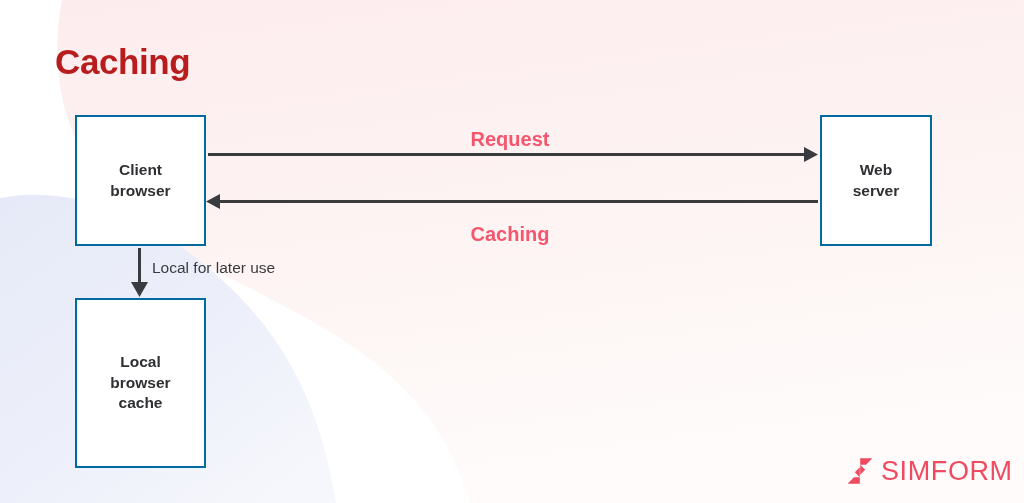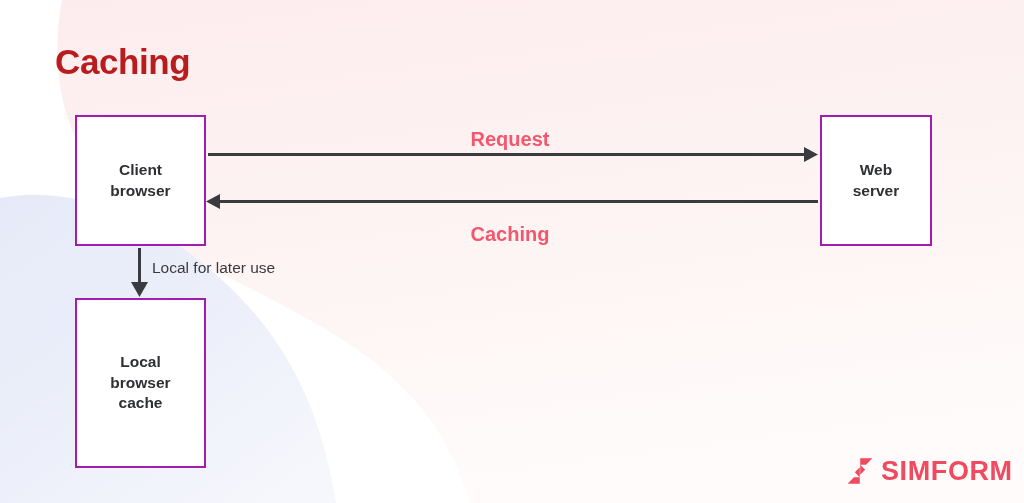--- a/index.html
+++ b/index.html
@@ -40,21 +40,21 @@
     color: #b91c1c;
     letter-spacing: -0.4px;
     line-height: 1;
   }
 
   
   .node {
     position: absolute;
     box-sizing: border-box;
     background: #ffffff;
-    border: 2px solid #a21caf;
+    border: 2px solid #0369a1;
     display: flex;
     align-items: center;
     justify-content: center;
     text-align: center;
   }
   .node-label {
     font-size: 15.5px;
     font-weight: bold;
     color: #2f3033;
     line-height: 1.32;
@@ -109,21 +109,21 @@
     position: absolute;
     left: 845px;
     top: 456px;
     display: flex;
     align-items: center;
     gap: 6px;
   }
   #brand-mark { display: block; }
   #brand-wordmark {
     font-size: 27px;
-    font-weight: bold;
+    font-weight: normal;
     color: #f04a60;
     letter-spacing: 0.6px;
     line-height: 1;
   }
 </style>
 </head>
 <body>
 
 <div id="canvas">
 

